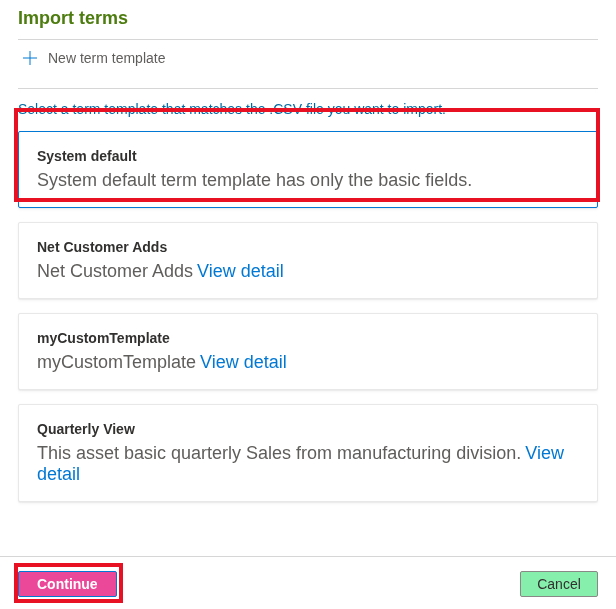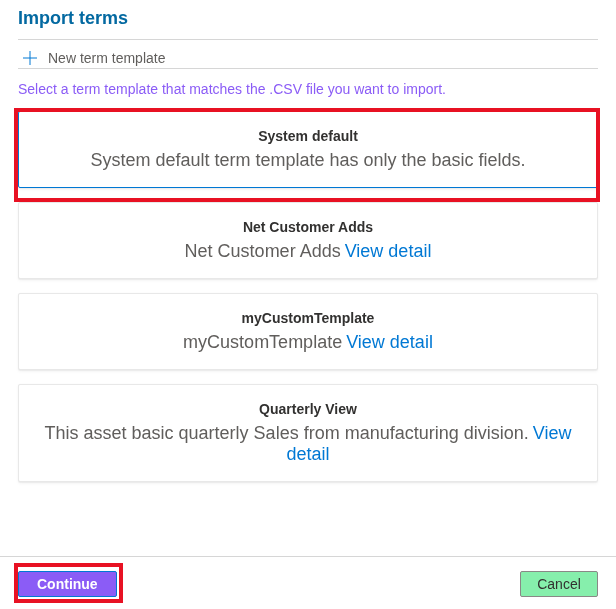--- a/index.html
+++ b/index.html
@@ -15,28 +15,28 @@
       width: 616px;
       height: 609px;
       position: relative;
     }
     .container {
       padding: 8px 18px 0 18px;
     }
     .page-title {
       font-size: 18px;
       font-weight: 600;
-      color: #0369a1;
+      color: #4d7c0f;
       padding-bottom: 10px;
       border-bottom: 1px solid #d6d6d6;
     }
     .new-template-row {
       display: flex;
       align-items: center;
-      padding: 10px 0 2px 0;
+      padding: 10px 0 22px 0;
       border-bottom: 1px solid #d6d6d6;
       cursor: pointer;
     }
     .plus-icon {
       width: 16px;
       height: 16px;
       margin-left: 4px;
       margin-right: 10px;
       display: flex;
       align-items: center;
@@ -45,27 +45,26 @@
     .plus-icon svg {
       stroke: #0078d4;
     }
     .new-template-label {
       font-size: 14px;
       color: #605e5c;
     }
     .instruction {
       padding: 12px 0 14px 0;
       font-size: 14px;
-      color: #8b5cf6;
+      color: #0369a1;
     }
     .template-list {
       display: flex;
       flex-direction: column;
       gap: 14px;
-      text-align: center;
     }
     .template-card {
       border: 1px solid #e8e8e8;
       background: #ffffff;
       padding: 16px 18px 16px 18px;
       border-radius: 2px;
       box-shadow: 0 0.3px 0.9px rgba(0,0,0,0.05), 0 1.6px 3.6px rgba(0,0,0,0.04);
       cursor: pointer;
     }
     .template-card.selected {
@@ -105,21 +104,21 @@
     }
     .btn {
       font-family: inherit;
       font-size: 14px;
       padding: 4px 18px;
       border-radius: 2px;
       cursor: pointer;
       min-width: 90px;
     }
     .btn-primary {
-      background: #8b5cf6;
+      background: #ec4899;
       color: #ffffff;
       border: 1px solid #0078d4;
       font-weight: 600;
     }
     .btn-secondary {
       background: #86efac;
       color: #323130;
       border: 1px solid #8a8886;
       padding: 4px 14px;
       min-width: 78px;

